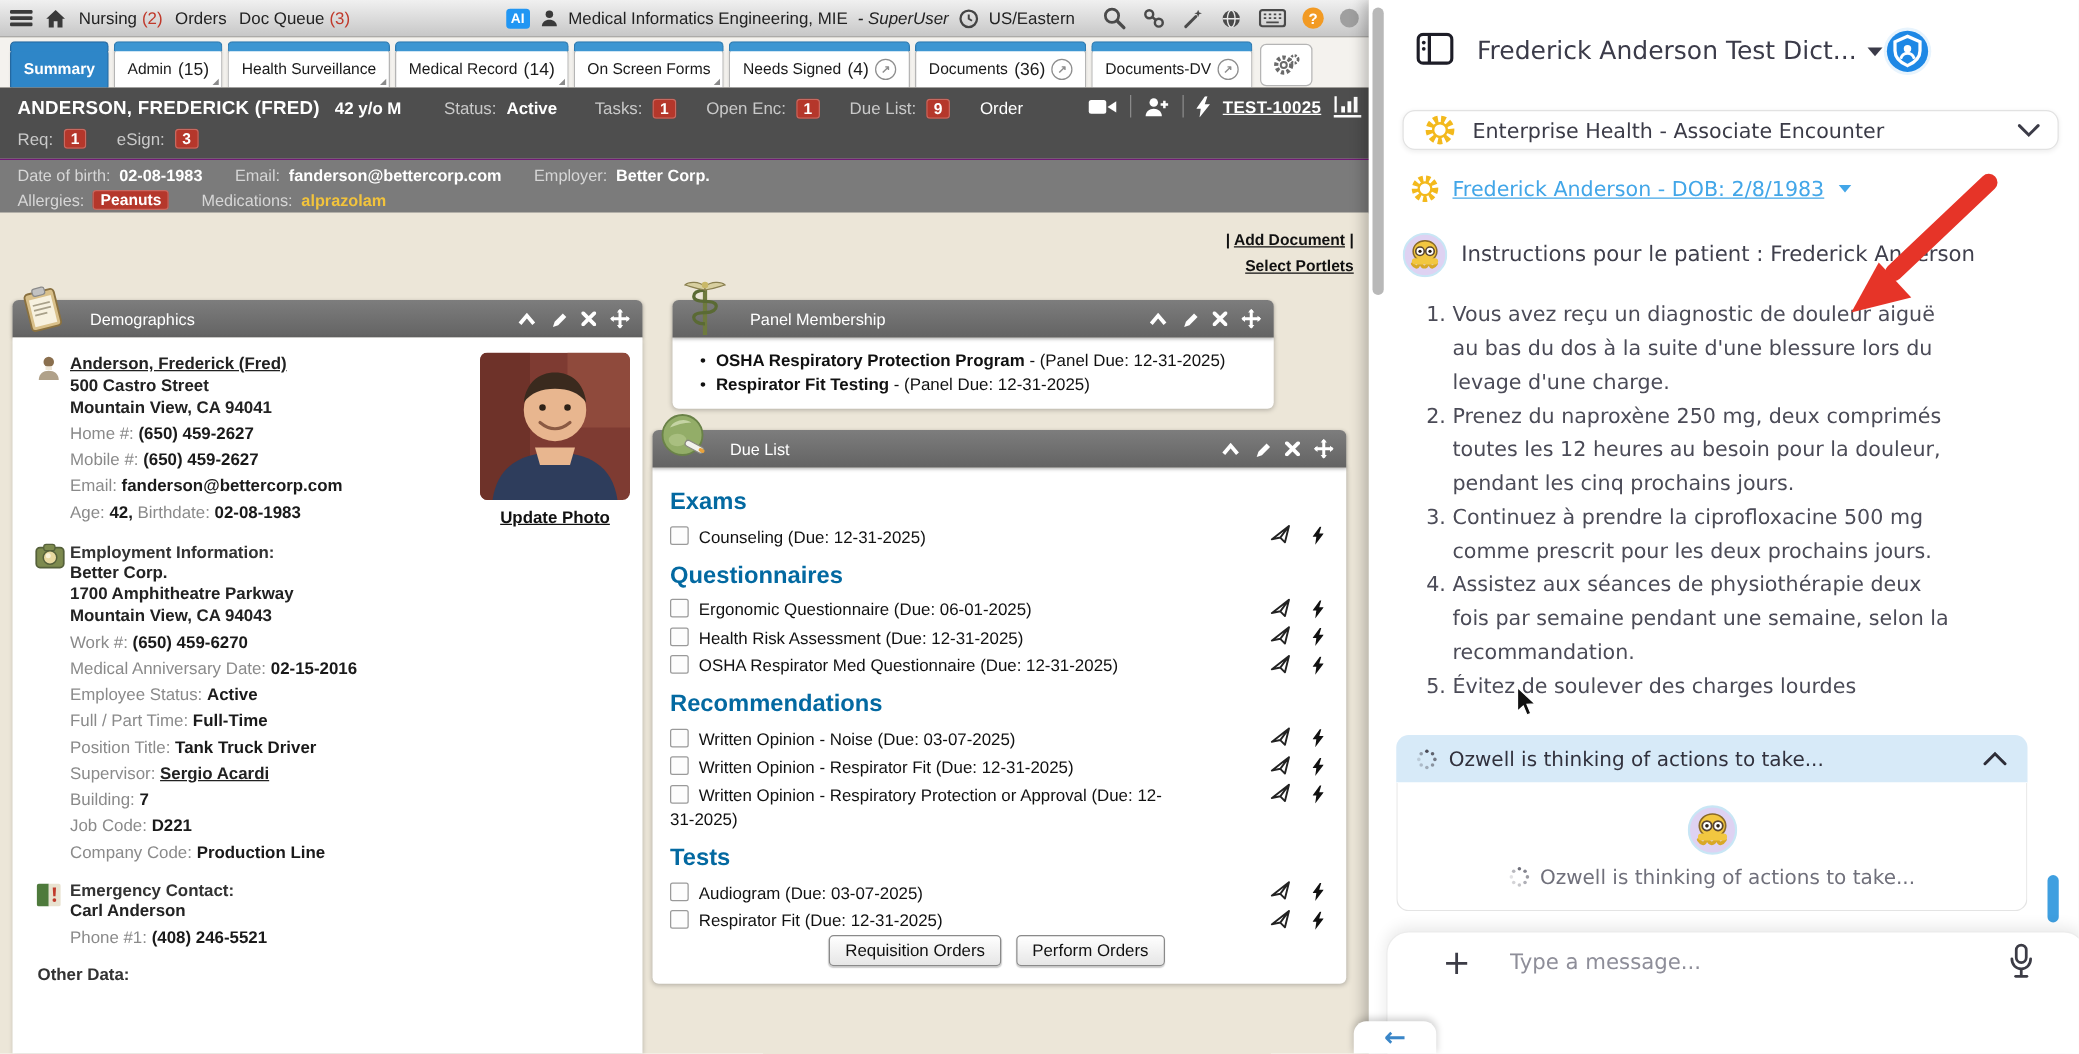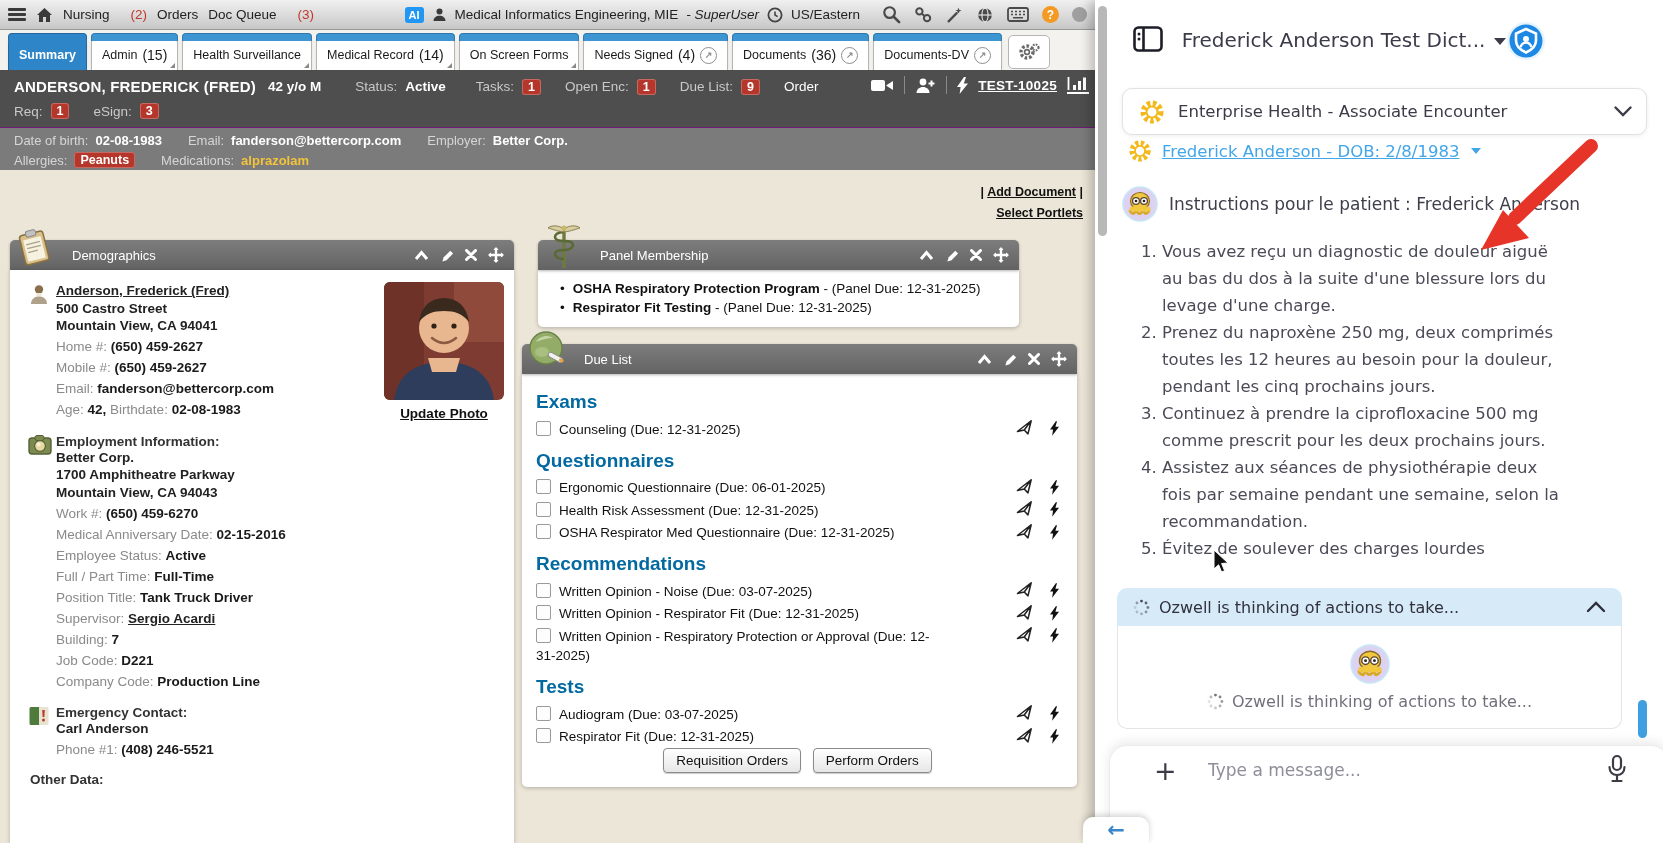--- a/index.html
+++ b/index.html
@@ -5,21 +5,21 @@
   html,body{margin:0;padding:0;background:#ffffff;}
   .app{position:relative;width:1663px;height:843px;overflow:hidden;
        font-family:"Liberation Sans",sans-serif;background:#fff;}
   
   .main{position:absolute;left:0;top:0;width:1095px;height:843px;background:#ece6d8;}
   
   .topbar{position:absolute;left:0;top:0;width:100%;height:30px;
     background:linear-gradient(#f0f0f0,#c7c7c7);border-bottom:1px solid #9a9a9a;
     display:flex;align-items:center;gap:10px;padding:0 8px;box-sizing:border-box;
     font-size:13.5px;color:#222;}
-  .tb-item{display:flex;gap:21px;cursor:pointer;white-space:nowrap;}
+  .tb-item{display:flex;gap:4px;cursor:pointer;white-space:nowrap;}
   .tb-count{color:#c0392b;}
   .hamburger{width:18px;height:13px;display:flex;flex-direction:column;justify-content:space-between;}
   .hamburger span{height:3px;background:#3a3a3a;border-radius:1px;}
   .tb-center{margin-left:auto;display:flex;align-items:center;gap:8px;}
   .tb-role{font-style:italic;}
   .tb-icons{display:flex;align-items:center;gap:13px;margin-left:14px;}
   .help-dot{width:17px;height:17px;border-radius:50%;background:#f29a23;color:#fff;
     font-weight:bold;font-size:12px;display:flex;align-items:center;justify-content:center;}
   .gray-dot{width:15px;height:15px;border-radius:50%;background:#9f9f9f;}
   
@@ -112,21 +112,21 @@
   .chat{position:absolute;left:1095px;top:0;width:568px;height:843px;background:#fff;
     box-shadow:-5px 0 10px rgba(0,0,0,.22);font-family:"DejaVu Sans",sans-serif;color:#43434f;}
   .chat-thumb{position:absolute;left:3px;top:6px;width:9px;height:230px;background:#b8b8b8;border-radius:5px;cursor:pointer;}
   .chat-head{position:absolute;left:0;top:0;width:100%;height:80px;}
   .side-toggle{position:absolute;left:38px;top:26px;cursor:pointer;display:flex;}
   .chat-title{position:absolute;left:80px;right:150px;top:28px;text-align:center;font-size:20px;
     color:#3b3b49;white-space:nowrap;cursor:pointer;}
   .caret-dn{display:inline-block;width:0;height:0;border-left:6px solid transparent;
     border-right:6px solid transparent;border-top:7px solid #3b3b49;margin-left:9px;vertical-align:2px;}
   .oz-logo{position:absolute;right:116px;top:20px;cursor:default;display:flex;}
-  .eh-card{position:absolute;left:27px;top:88px;width:525px;height:47px;border:1px solid #e2e2e2;
+  .eh-card{position:absolute;left:27px;top:88px;width:525px;height:32px;border:1px solid #e2e2e2;
     border-radius:10px;box-shadow:0 1px 4px rgba(0,0,0,.07);display:flex;align-items:center;
     padding:0 14px 0 16px;box-sizing:border-box;font-size:16.5px;color:#3b3b47;cursor:pointer;background:#fff;}
   .eh-card .t{margin-left:13px;}
   .eh-chev{margin-left:auto;display:flex;}
   .dob-line{position:absolute;left:33px;top:139px;display:flex;align-items:center;gap:10px;
     font-size:16.5px;color:#42a6e8;cursor:pointer;text-decoration:underline;}
   .dob-caret{width:0;height:0;border-left:5.5px solid transparent;border-right:5.5px solid transparent;
     border-top:6.5px solid #42a6e8;margin-left:2px;}
   .msg{position:absolute;left:27px;top:186px;width:520px;}
   .msg-head{display:flex;align-items:center;gap:11px;font-size:17px;color:#3f3f4c;}

